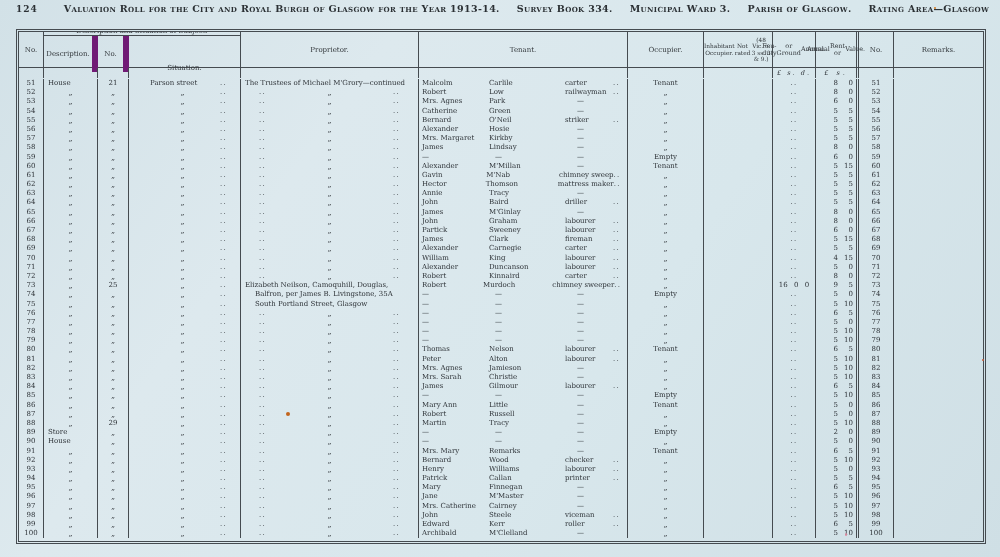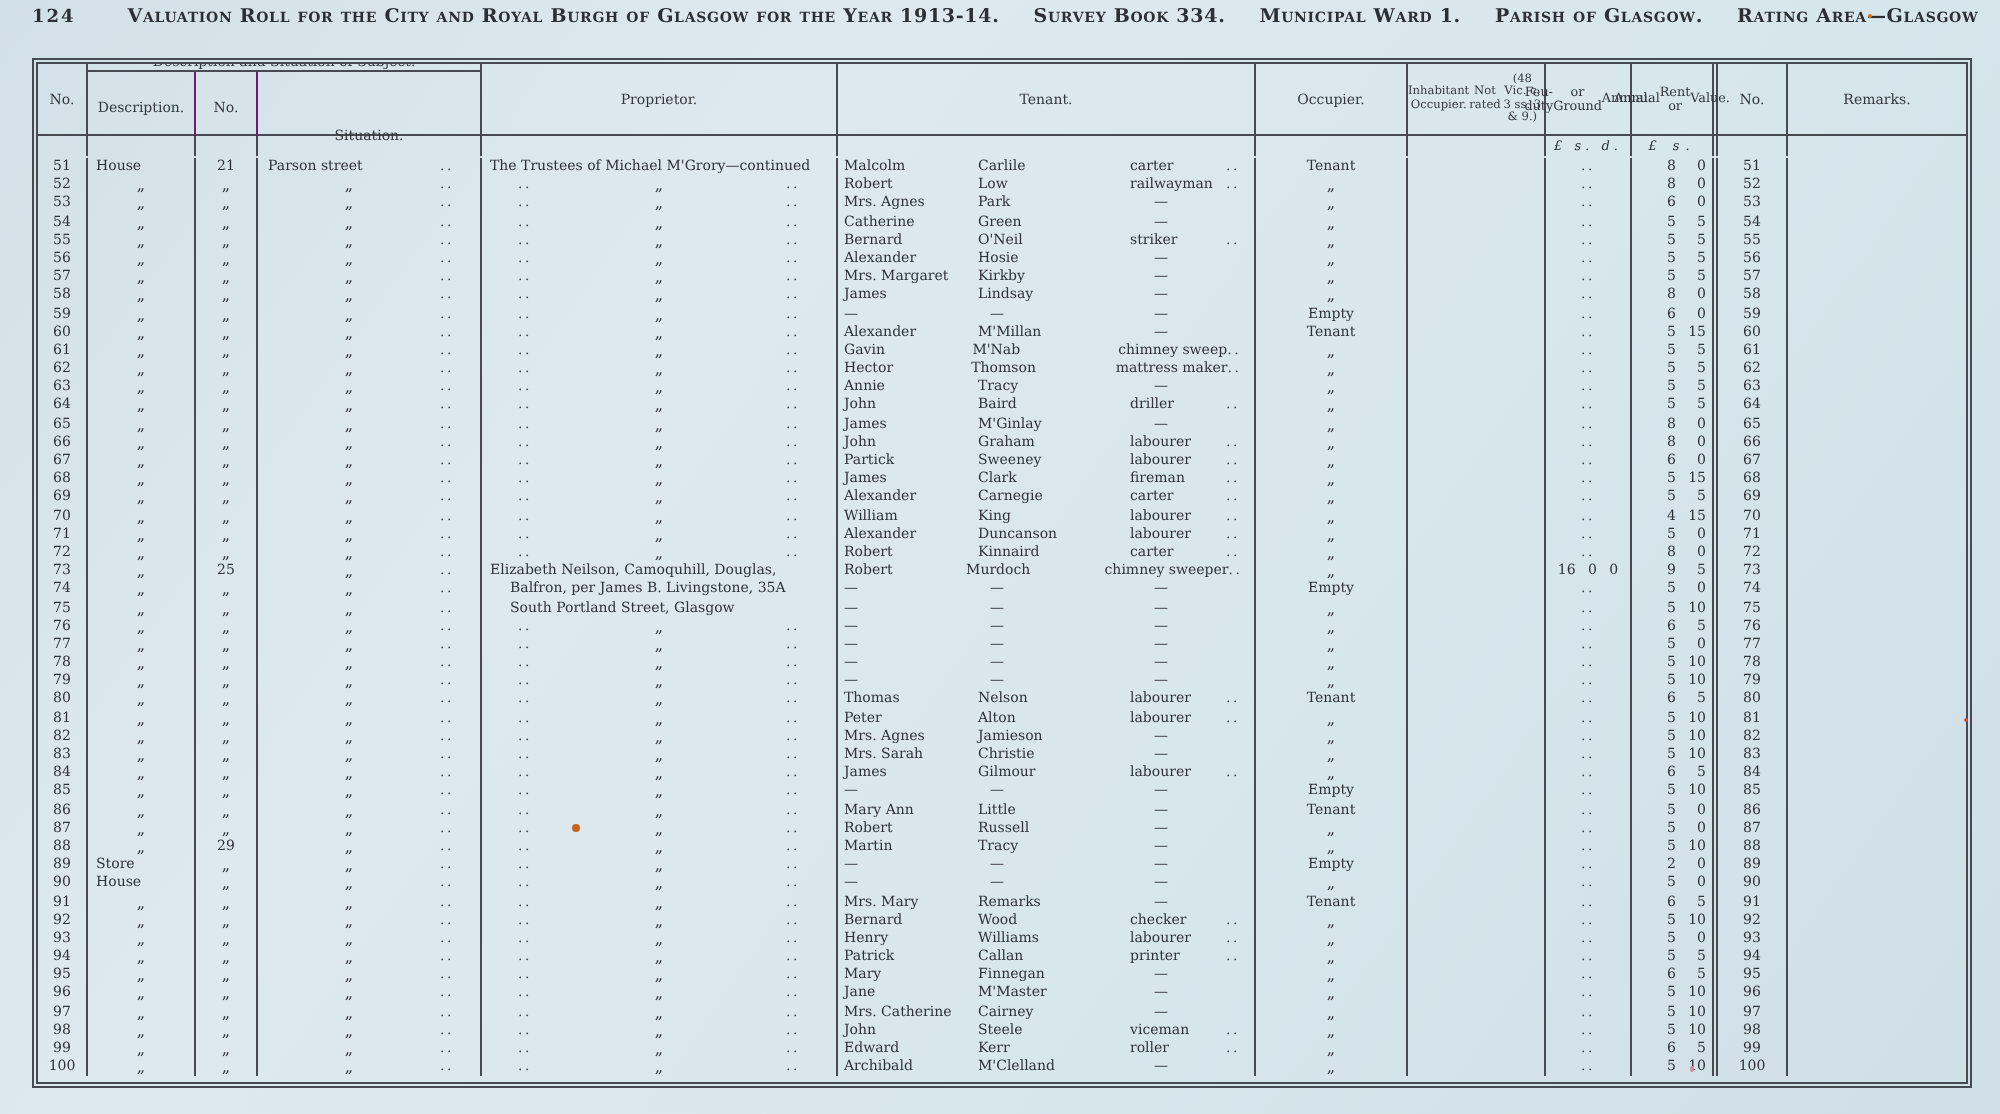--- a/index.html
+++ b/index.html
@@ -18,21 +18,21 @@
   .table-outer{ position:absolute; left:16px; top:29px; width:970px; height:515px;
     border:1px solid #454b50; padding:1px; background:transparent; }
   .table-inner{ width:100%; height:100%; border:1px solid #454b50; display:flex; flex-direction:column; overflow:hidden; }
   
   .hdr{ display:flex; height:36px; border-bottom:1px solid #454b50; flex:none; }
   .hc{ border-right:1px solid #454b50; display:flex; align-items:center; justify-content:center;
        text-align:center; font-size:7px; line-height:8px; color:#33383c; }
   .grp{ flex-direction:column; padding:0; align-items:stretch;justify-content:center; }
   .grp-top{ height:17px; border-bottom:1px solid #454b50; display:flex; align-items:center; justify-content:center; }
   .grp-bot{ flex:1; display:flex; }
-  .sub{ display:flex; align-items:center; justify-content:center; border-right:1px solid #701a75; }
+  .sub{ display:flex; align-items:center; justify-content:center; border-right:6px solid #701a75; }
   .sub:last-child{ border-right:none; }
   .tiny{ font-size:5.8px; line-height:6.4px; flex-direction:row; }
   
   .cur{ display:flex; height:10px; flex:none; font-size:6.5px; font-style:italic; }
   .cc{ border-right:1px solid #454b50; display:flex; align-items:center; justify-content:center; }
   
   .tbody{ flex:1; display:flex; flex-direction:column; padding-top:1px; }
   .r{ display:flex; height:9.2px; line-height:9.1px; font-size:7px; white-space:nowrap; flex:none; }
   .c{ border-right:1px solid #454b50; height:100%; overflow:hidden; }
   
@@ -43,21 +43,21 @@
   .w-p {width:178px;}
   .w-t {width:209px; display:flex;}
   .w-o {width:76px; text-align:center;}
   .w-i {width:69px;}
   .w-f {width:43px; text-align:center;}
   .w-r {width:43px; border-right:3px double #454b50; display:flex; justify-content:flex-end;}
   .w-n {width:35px; text-align:center;}
   .w-m {flex:1; border-right:none;}
   .dit{ text-align:center !important; padding:0 !important; font-size:8px; }
   .dots{ letter-spacing:1.3px; color:#3c4247; }
-  .sit-t{ flex:1; padding-left:5px; }
+  .sit-t{ flex:1; padding-left:5px;margin-left:16px; }
   .sit-t.dit{ flex:1; }
   .sit-dots{ width:20px; }
   .prop-txt{ padding-left:4px; }
   .prop-ind{ padding-left:14px; }
   .prop-dit{ display:flex; justify-content:space-between; padding:0 18px; }
   .t1{ width:70px; padding-left:3px; }
   .t2{ width:76px; }
   .t3{ flex:1; }
   .tdd{ width:14px; }
   .pl6{ padding-left:6px; } .pl12{ padding-left:12px; }
@@ -71,21 +71,21 @@
   #spk3{ left:982px; top:359px; width:2px; height:2px; background:#c75a3a; }
   #spk4{ left:845px; top:533px; width:2px; height:3px; background:#d98aa0; }
 </style>
 </head>
 <body>
 
 <div class="title-bar">
   <span class="pageno">124</span>
   <span class="tseg">Valuation Roll for the City and Royal Burgh of Glasgow for the Year 1913-14.</span>
   <span class="tseg">Survey Book 334.</span>
-  <span class="tseg">Municipal Ward 1.</span>
+  <span class="tseg">Municipal Ward 3.</span>
   <span class="tseg">Parish of Glasgow.</span>
   <span class="tseg">Rating Area—Glasgow</span>
 </div>
 
 <div class="table-outer">
   <div class="table-inner">
 
     <div class="hdr">
       <div class="hc w-rn">No.</div>
       <div class="hc grp" style="width:197px;">

